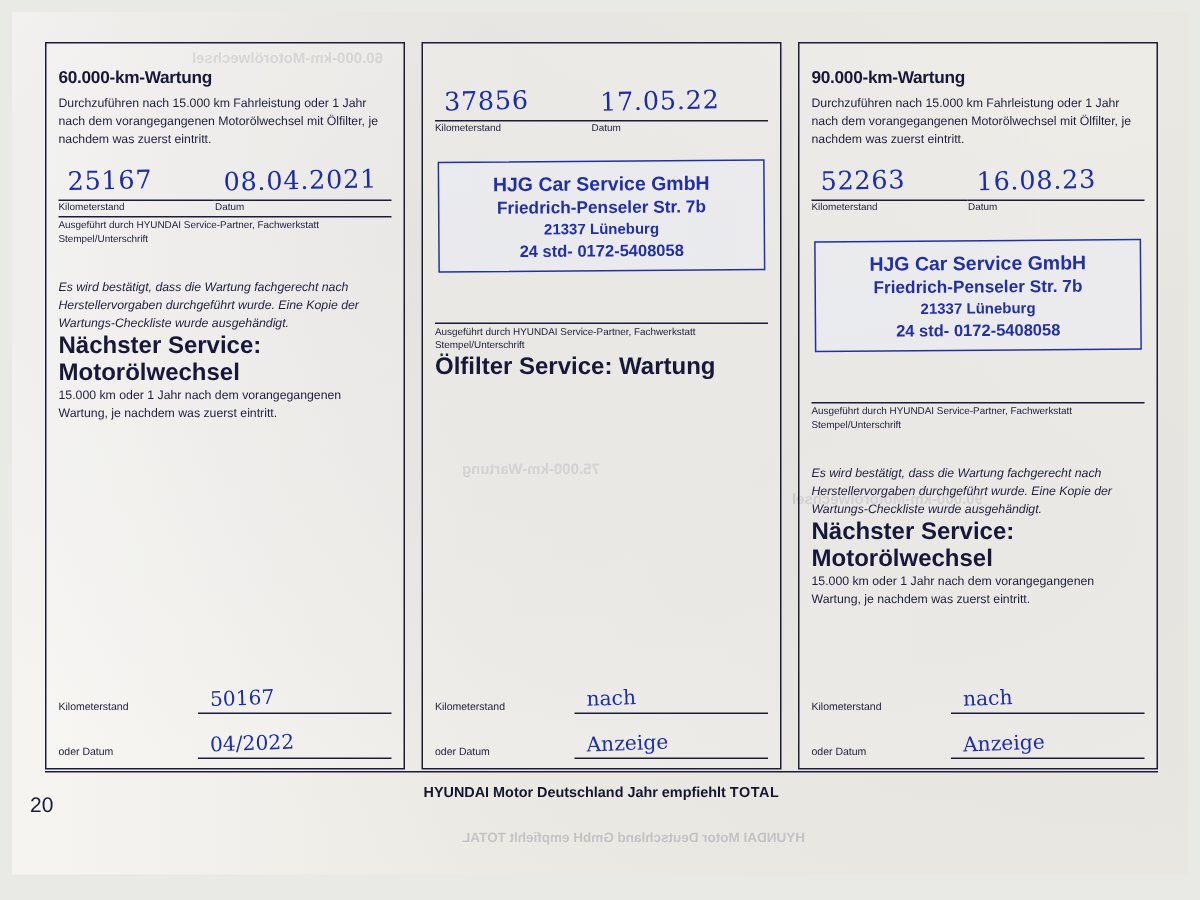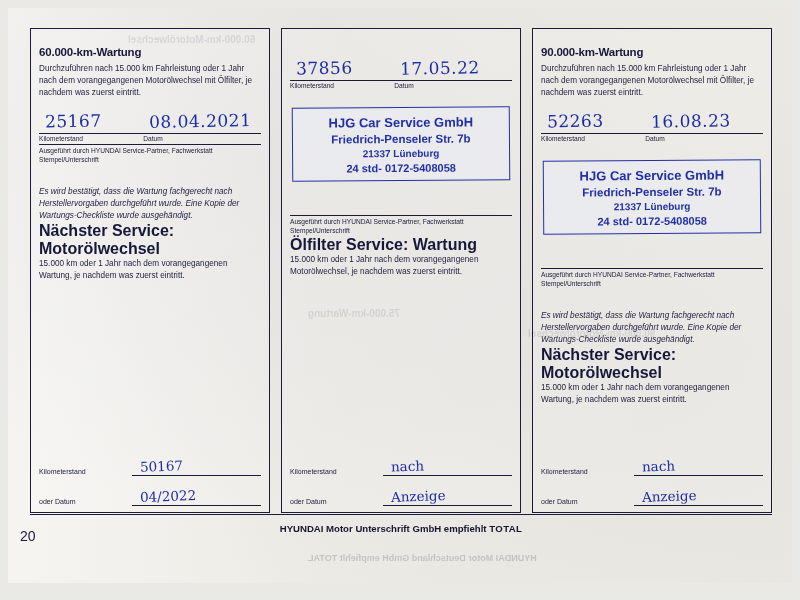--- a/index.html
+++ b/index.html
@@ -277,21 +277,20 @@
           </div>
         </div>
 
         <div class="sigline">
           <div class="tiny">Ausgeführt durch HYUNDAI Service-Partner, Fachwerkstatt</div>
           <div class="tiny">Stempel/Unterschrift</div>
         </div>
 
 
         <div class="next-title">Ölfilter Service: Wartung</div>
-        <div class="smalltxt">15.000 km oder 1 Jahr nach dem vorangegangenen Motorölwechsel, je nachdem was zuerst eintritt.</div>
 
         <div class="spacer"></div>
 
         <div class="nextrow">
           <div class="lab">Kilometerstand</div>
           <div class="val">
             <span class="hw2">nach</span>
           </div>
         </div>
         <div class="nextrow">
@@ -352,20 +351,20 @@
             <span class="hw2">Anzeige</span>
           </div>
         </div>
       </div>
 
     </div>
 
     <div class="hr-top"></div>
     <div class="footer">
       <div class="l2">
-        <span>HYUNDAI Motor Unterschrift GmbH empfiehlt </span><span class="total">TOTAL</span>
+        <span>HYUNDAI Motor Deutschland Jahr empfiehlt </span><span class="total">TOTAL</span>
       </div>
     </div>
     <div class="pageno">20</div>
     <div class="footer-bleed">HYUNDAI Motor Deutschland GmbH empfiehlt TOTAL</div>
 
   </div>
 </div>
 
 </body></html>

